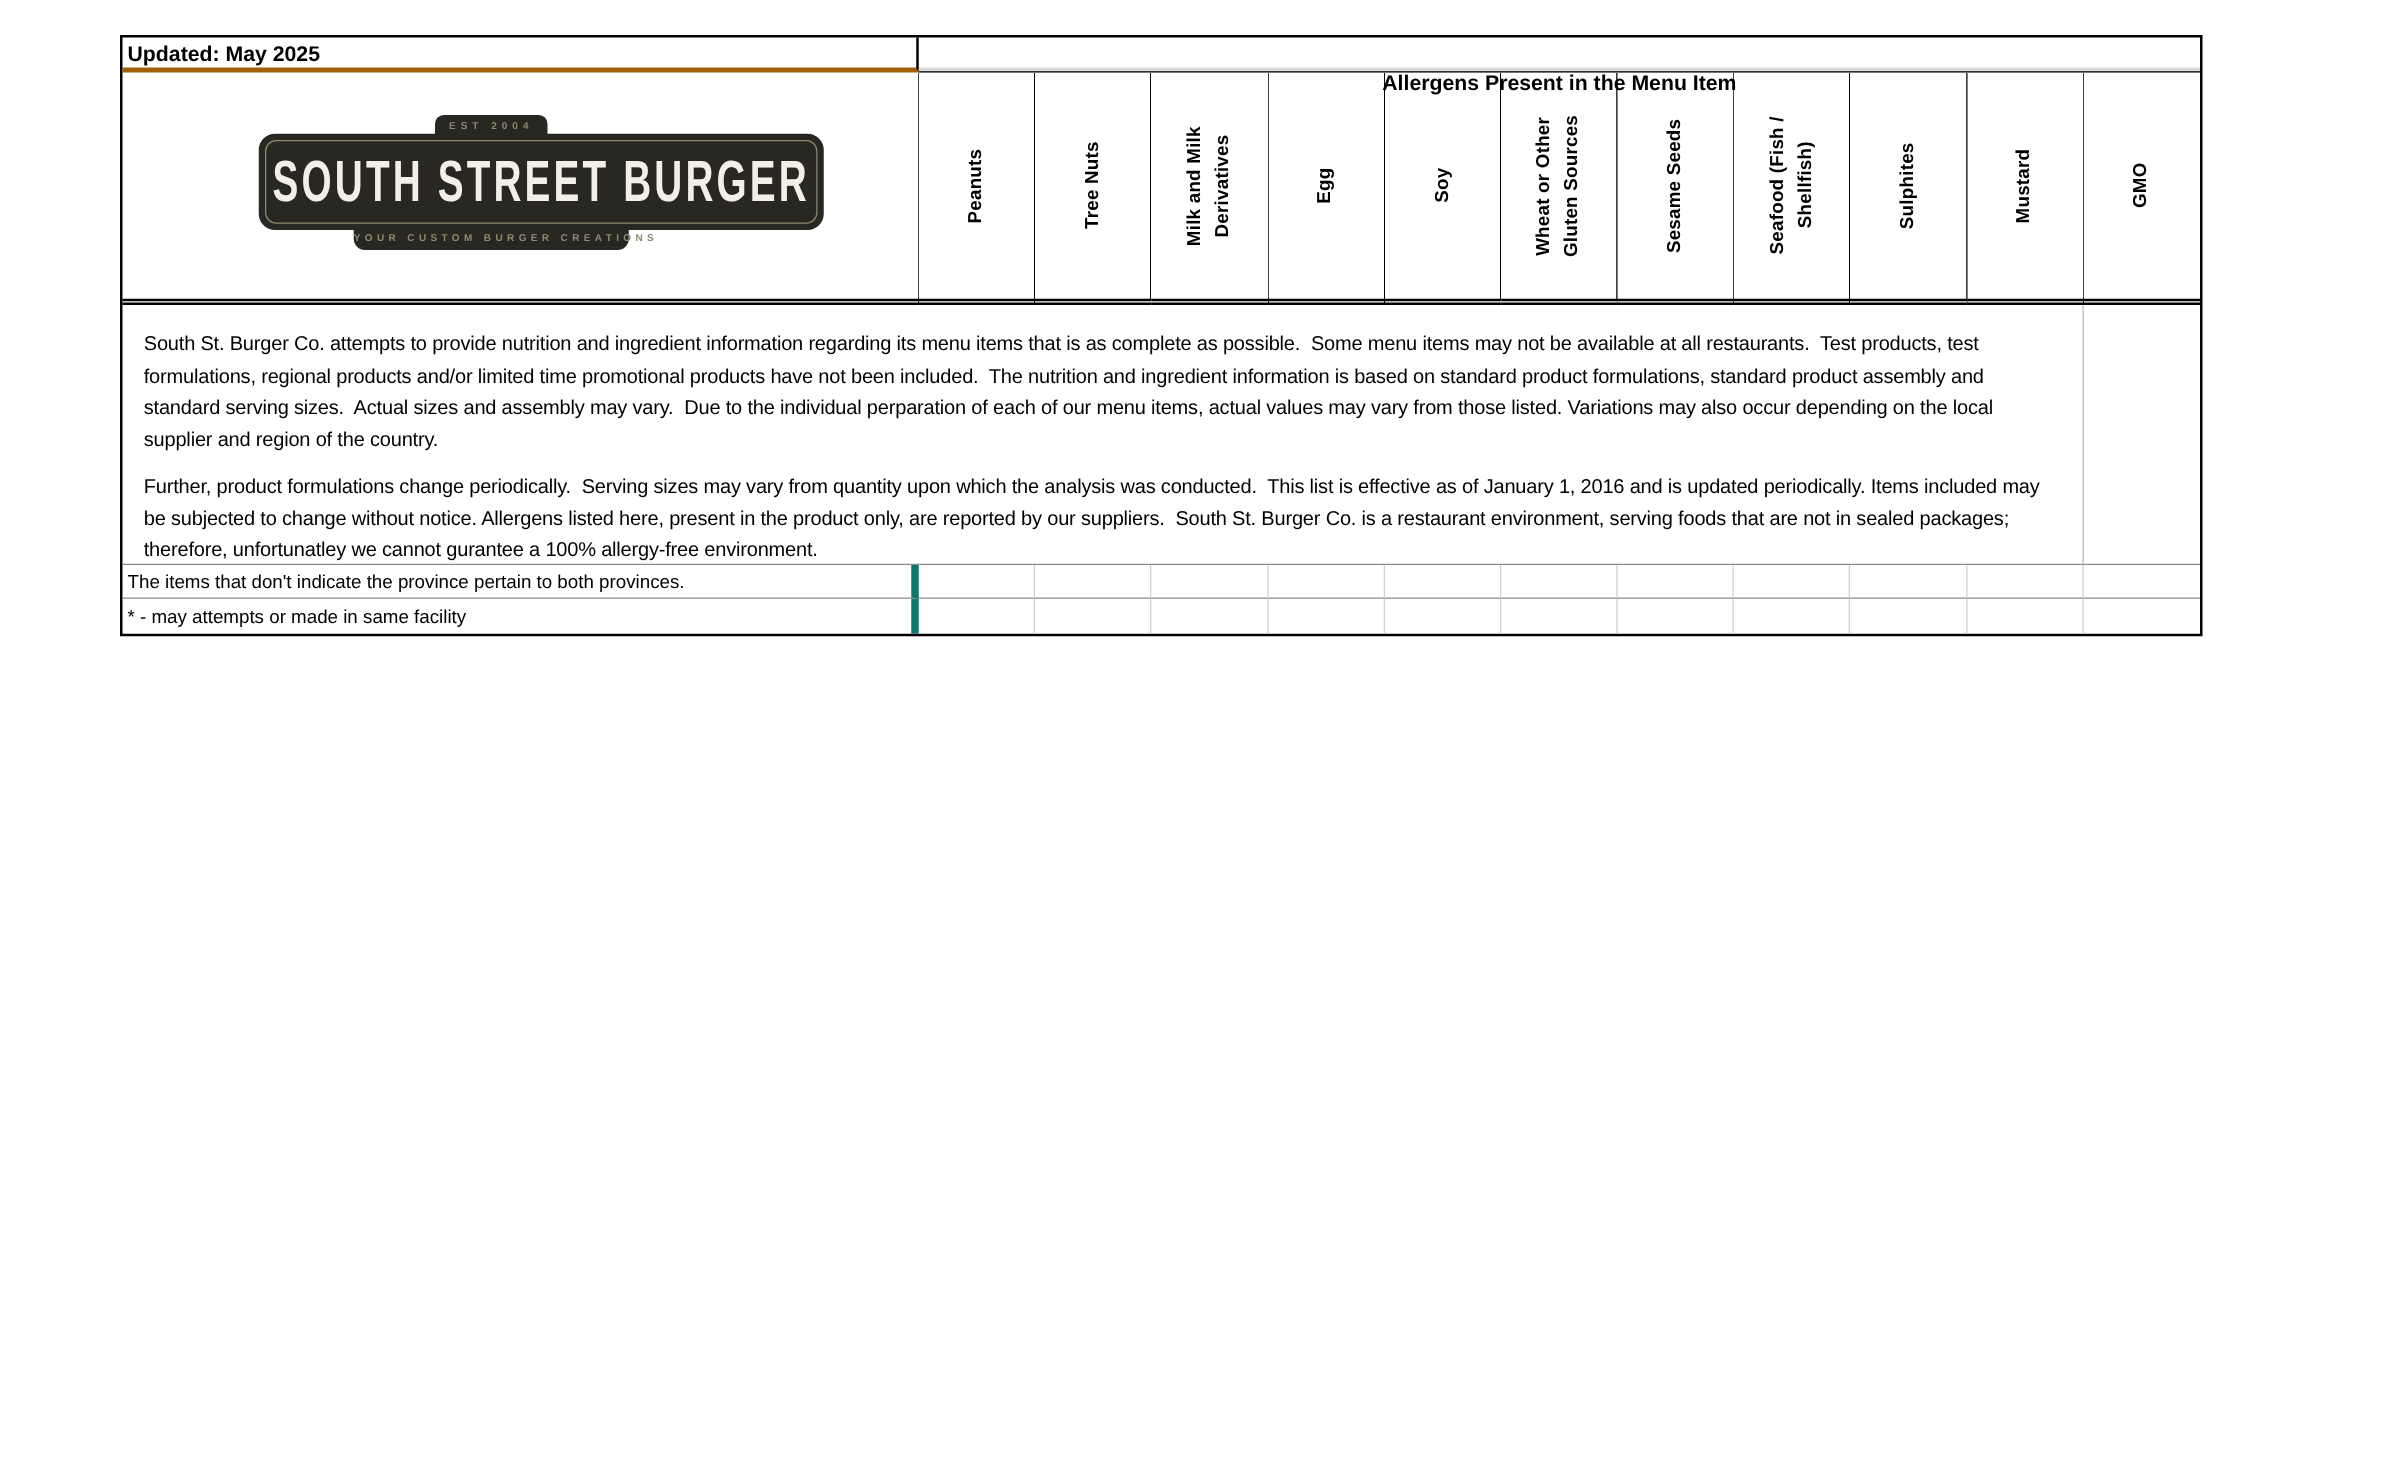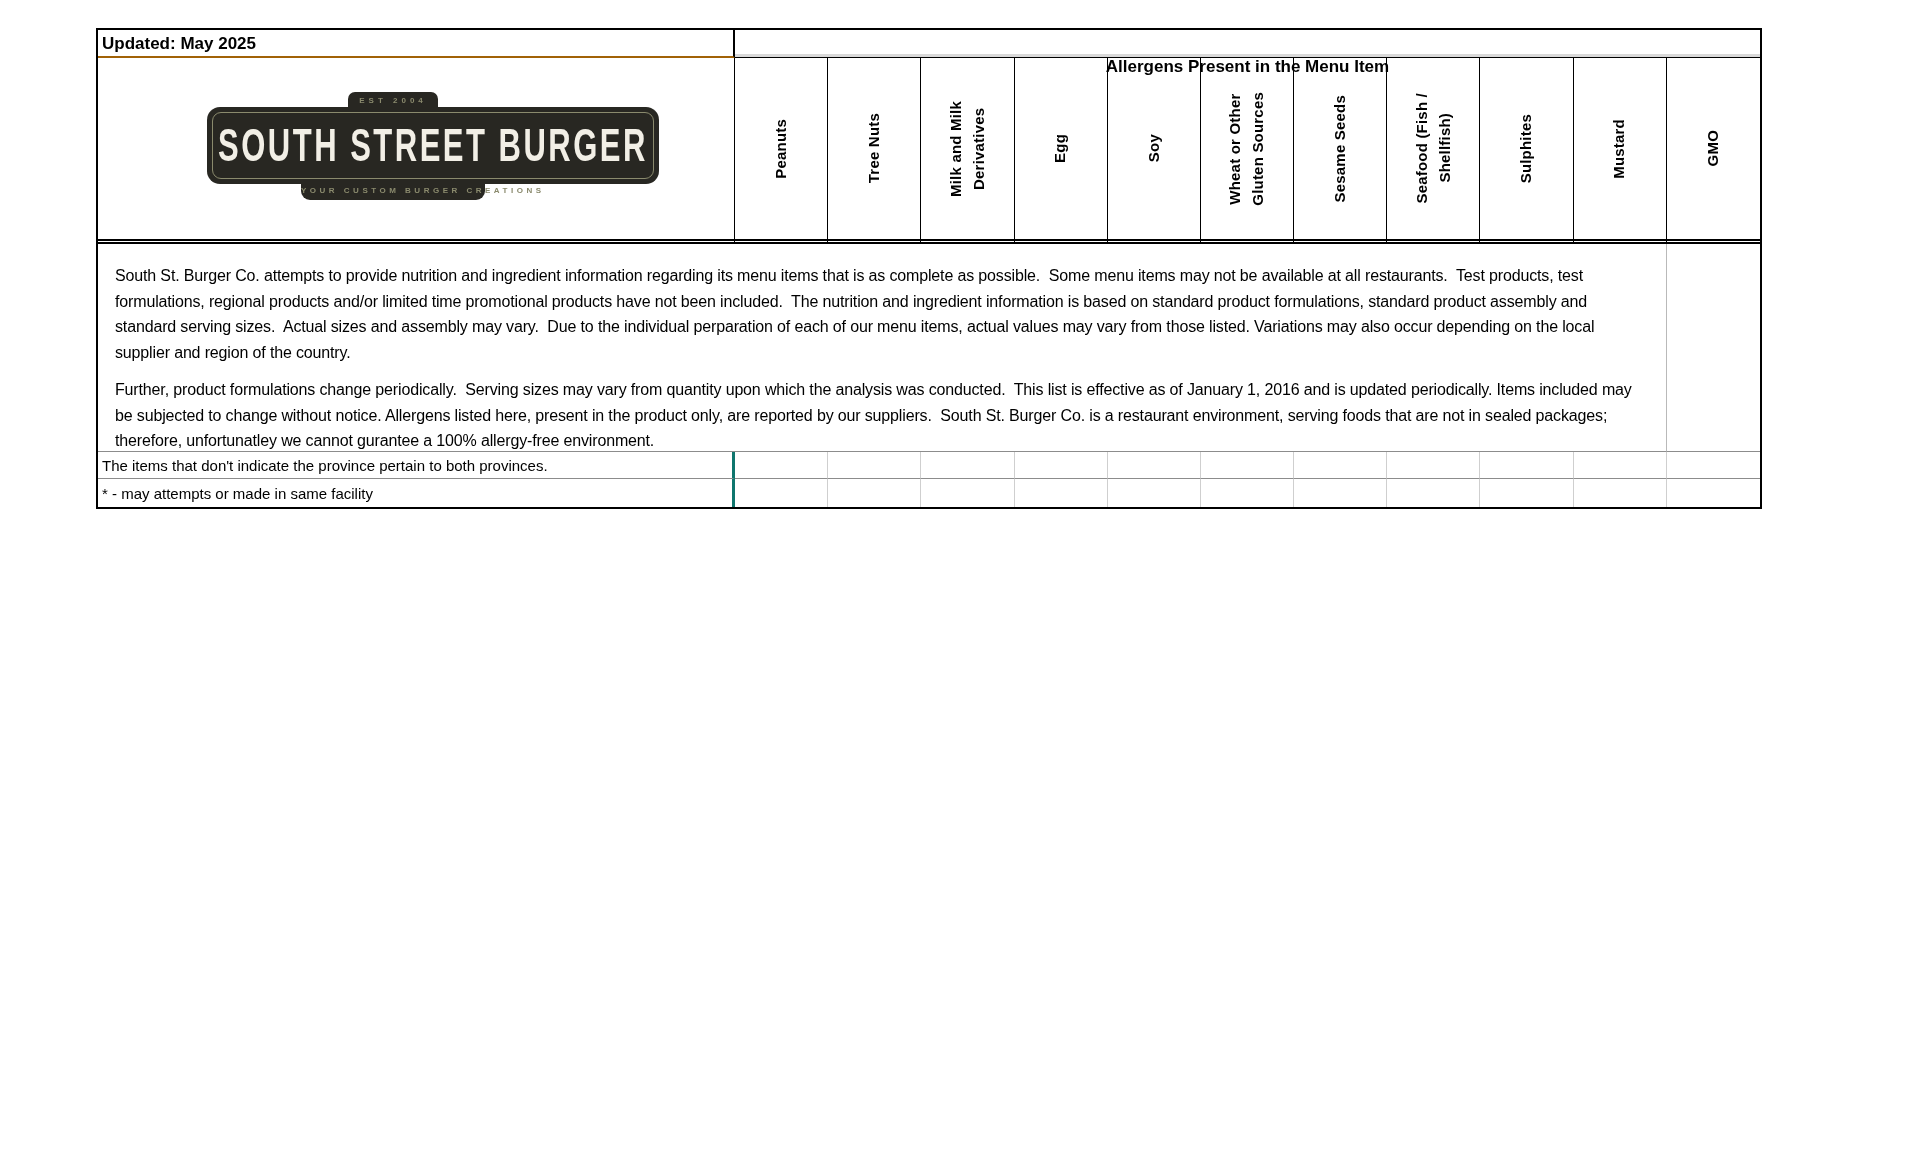--- a/index.html
+++ b/index.html
@@ -32,21 +32,21 @@
     grid-template-rows: 28px 186px 208px 27px 28px;
     background: #fff;
   }
 
   .cell { box-sizing: border-box; min-width: 0; min-height: 0; }
 
   
   .updated-cell {
     grid-column: 1 / 2; grid-row: 1;
     border-right: 2px solid #000;
-    border-bottom: 2px solid #a16207;
+    border-bottom: 4px solid #a16207;
     font-weight: 700;
     font-size: 17px;
     line-height: 25px;
     padding: 1px 16px 0 4px;
     white-space: nowrap;
   }
   .allergens-bar {
     grid-column: 2 / 13; grid-row: 1;
     background: #d9d9d9;
     border-bottom: 1px solid #000;
@@ -134,21 +134,21 @@
     font-size: 31px;
     letter-spacing: 2.5px;
     transform: scaleY(1.5);
     white-space: nowrap;
     font-family: "Liberation Sans", sans-serif;
   }
   .logo-tab-bottom {
     position: absolute;
     left: 50%; top: 92px;
     transform: translateX(-50%);
-    width: 184px; height: 16px;
+    width: 220px; height: 16px;
     background: #282722;
     border-radius: 0 0 9px 9px;
     color: #8a8a6d;
     font-size: 8px;
     font-weight: 700;
     letter-spacing: 3.5px;
     text-align: left;
     line-height: 14px;
     white-space: nowrap;
   }
@@ -174,21 +174,21 @@
   }
 
   
   .fn-text {
     grid-column: 1 / 2;
     font-size: 15px;
     padding-left: 4px;
     display: flex;
     align-items: center;
     white-space: nowrap;
-    border-right: 3px solid #0f766e;
+    border-right: 6px solid #0f766e;
   }
   .fn-empty { border-right: 1px solid #cfcfcf; }
   .fn-empty.last { border-right: none; }
   .row4 { grid-row: 4; border-bottom: 1px solid #8c8c8c; }
   .row5 { grid-row: 5; }
 </style>
 </head>
 <body>
 
 <div class="sheet">

